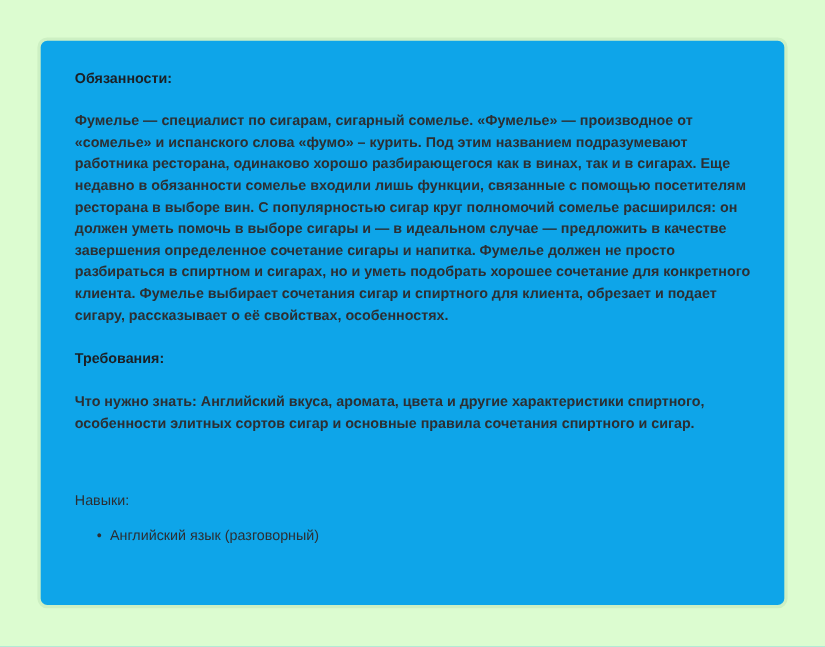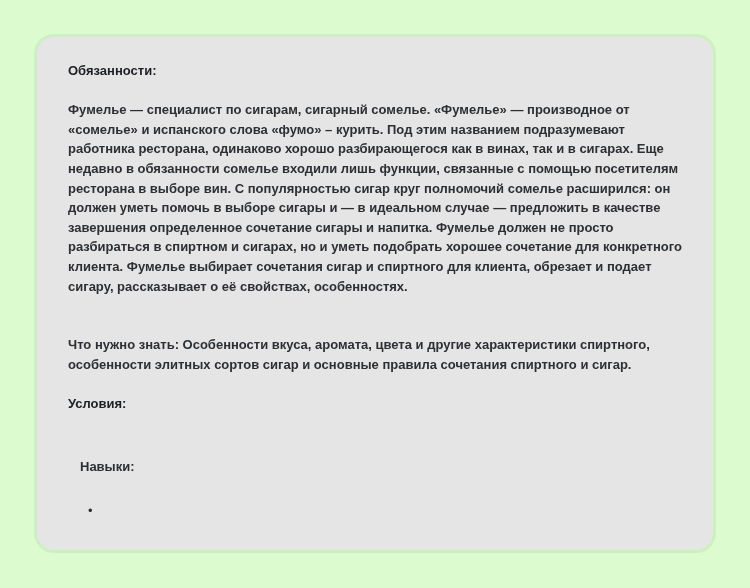--- a/index.html
+++ b/index.html
@@ -7,67 +7,68 @@
     width: 750px; height: 588px;
     background: #dcfcd0;
     font-family: "Liberation Sans", sans-serif;
     position: relative;
     overflow: hidden;
   }
   .card {
     position: absolute;
     left: 34px; top: 34px;
     width: 676px; height: 513px;
-    background: #e5e5e5;
+    background: #0ea5e9;
     border: 3px solid #cdf0c3;
-    border-radius: 20px;
+    border-radius: 9px;
     box-sizing: content-box;
   }
   .content {
     position: absolute;
     left: 31px; top: 24px;
     width: 620px;
     color: #2c2f33;
     font-size: 13px;
     line-height: 19.6px;
   }
   .heading {
     font-weight: bold;
     color: #1c1f24;
     margin: 0;
     height: 19.6px;
   }
   .para { margin: 0; font-weight: bold; }
   .gap { height: 19.6px; }
-  .skills-title { margin: 12px; font-weight: bold; color: #2c2f33; }
+  .skills-title { margin: 0; font-weight: normal; color: #2c2f33; }
   ul.skills { margin: 0; padding-left: 32px; list-style: none; }
   ul.skills li { position: relative; padding-left: 0; }
   ul.skills li .bullet {
     position: absolute; left: -12px; top: 0;
   }
 </style>
 </head>
 <body>
 
 <div class="card">
   <div class="content">
     <p class="heading">Обязанности:</p>
     <div class="gap"></div>
     <p class="para">Фумелье — специалист по сигарам, сигарный сомелье. «Фумелье» — производное от «сомелье» и испанского слова «фумо» – курить. Под этим названием подразумевают работника ресторана, одинаково хорошо разбирающегося как в винах, так и в сигарах. Еще недавно в обязанности сомелье входили лишь функции, связанные с помощью посетителям ресторана в выборе вин. С популярностью сигар круг полномочий сомелье расширился: он должен уметь помочь в выборе сигары и — в идеальном случае — предложить в качестве завершения определенное сочетание сигары и напитка. Фумелье должен не просто разбираться в спиртном и сигарах, но и уметь подобрать хорошее сочетание для конкретного клиента. Фумелье выбирает сочетания сигар и спиртного для клиента, обрезает и подает сигару, рассказывает о её свойствах, особенностях.</p>
     <div class="gap"></div>
 
+    <p class="heading">Требования:</p>
     <div class="gap"></div>
-    <p class="para">Что нужно знать: Особенности вкуса, аромата, цвета и другие характеристики спиртного, особенности элитных сортов сигар и основные правила сочетания спиртного и сигар.</p>
+    <p class="para">Что нужно знать: Английский вкуса, аромата, цвета и другие характеристики спиртного, особенности элитных сортов сигар и основные правила сочетания спиртного и сигар.</p>
     <div class="gap"></div>
 
-    <p class="heading">Условия:</p>
     <div class="gap"></div>
     <div style="height:12px"></div>
 
     <p class="skills-title">Навыки:</p>
     <div style="height:12px"></div>
     <ul class="skills">
       <li>
         <span class="bullet">•</span>
+        <span>Английский язык (разговорный)</span>
       </li>
     </ul>
   </div>
 </div>
 
 </body></html>

